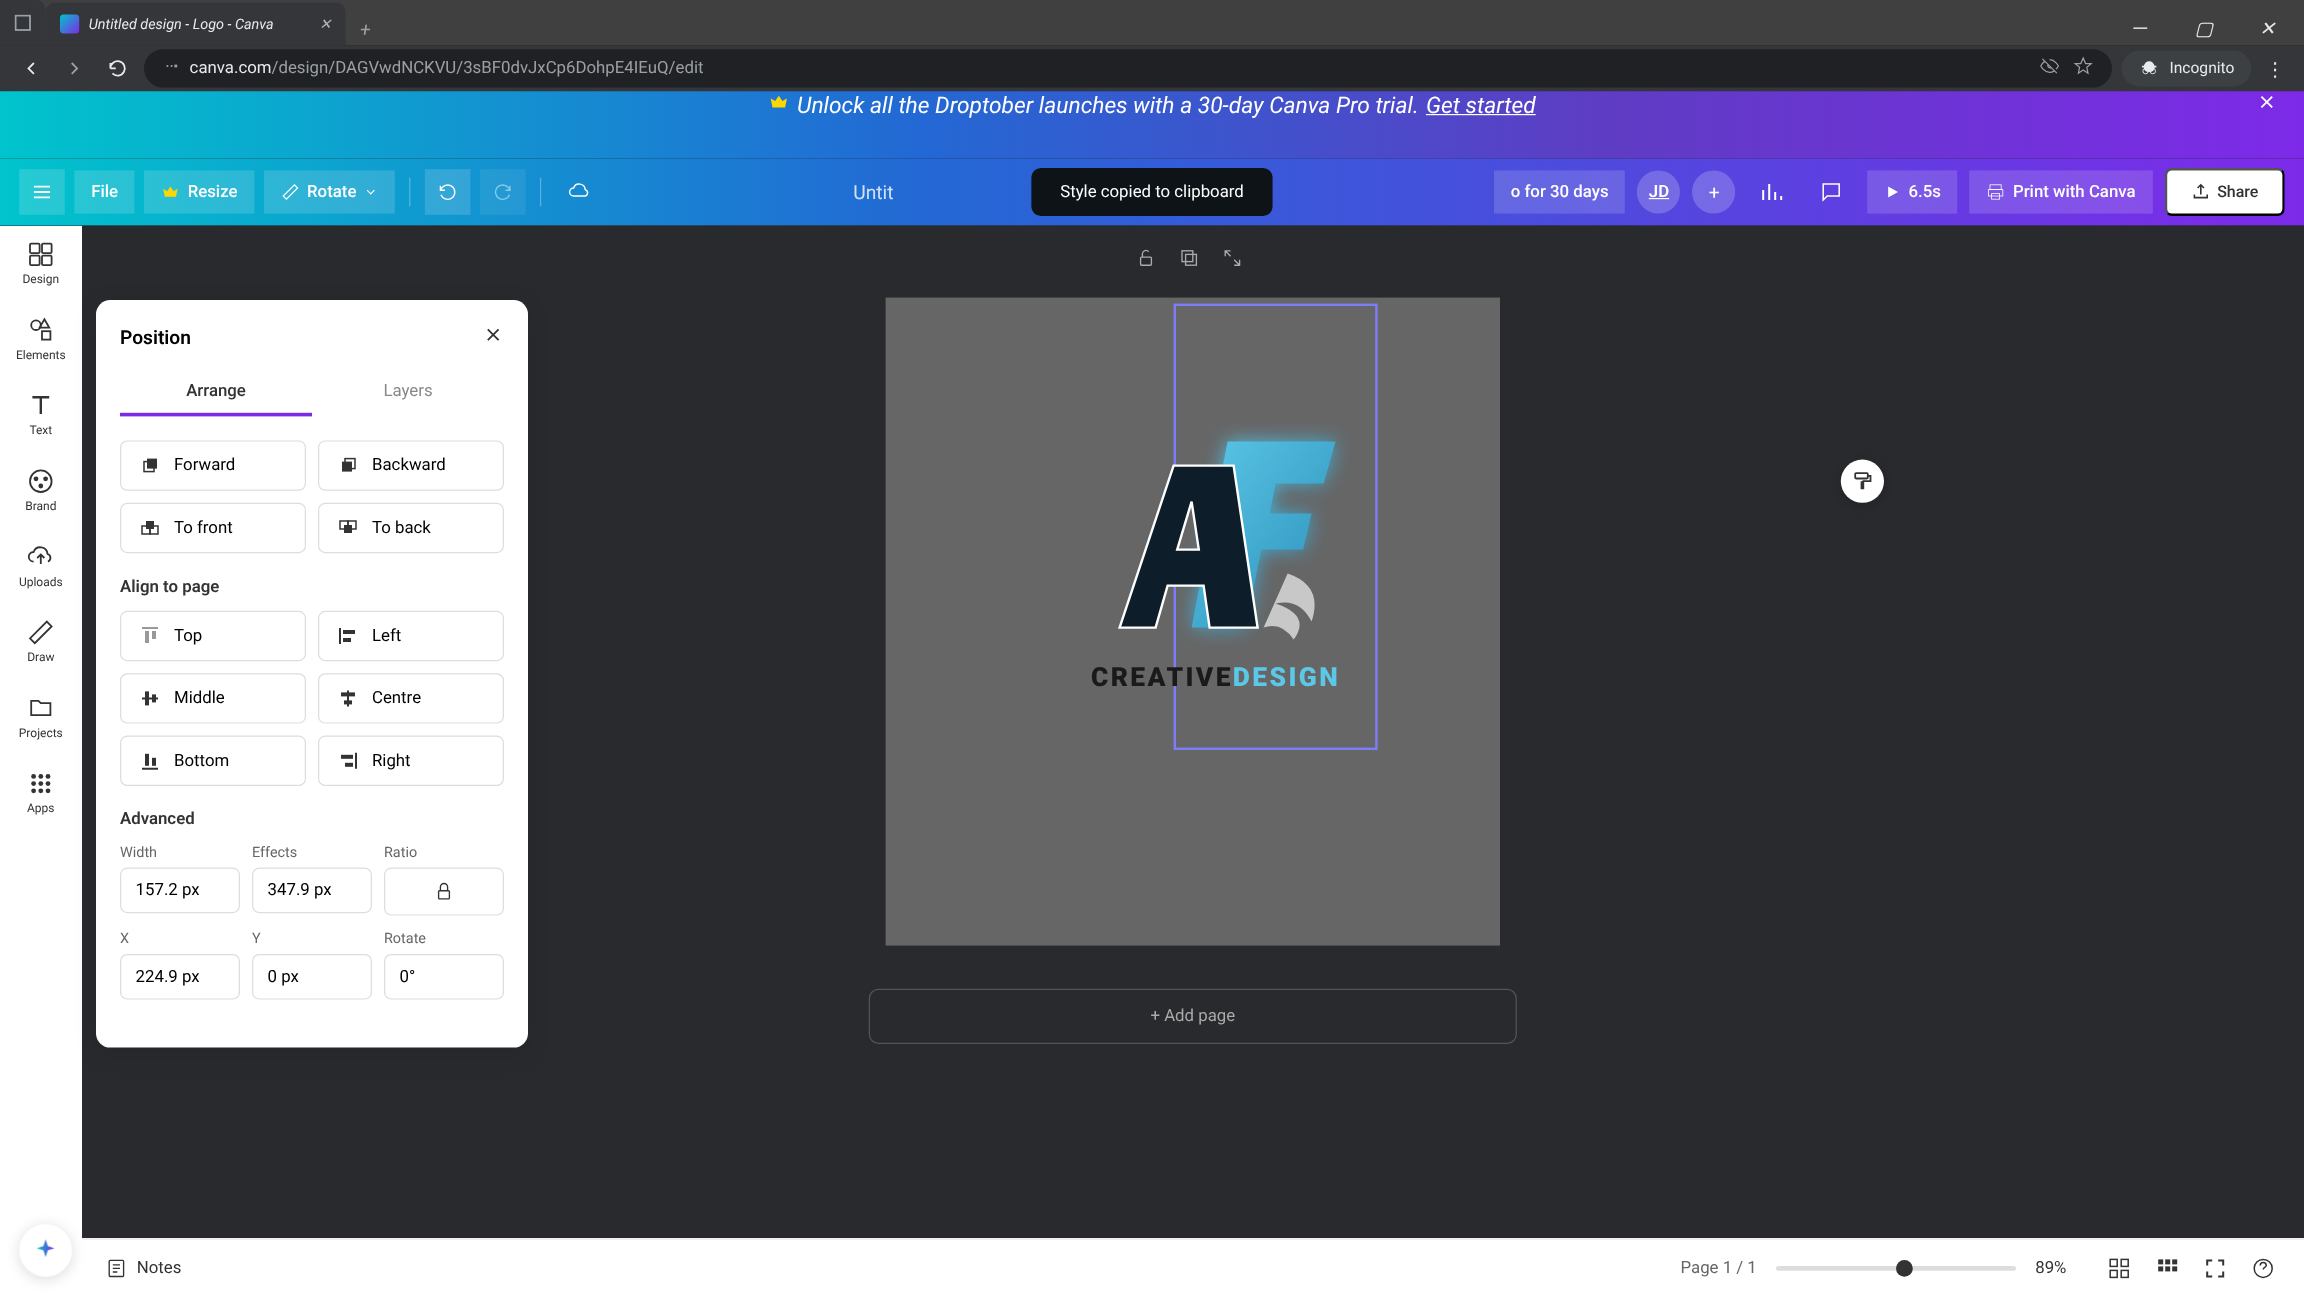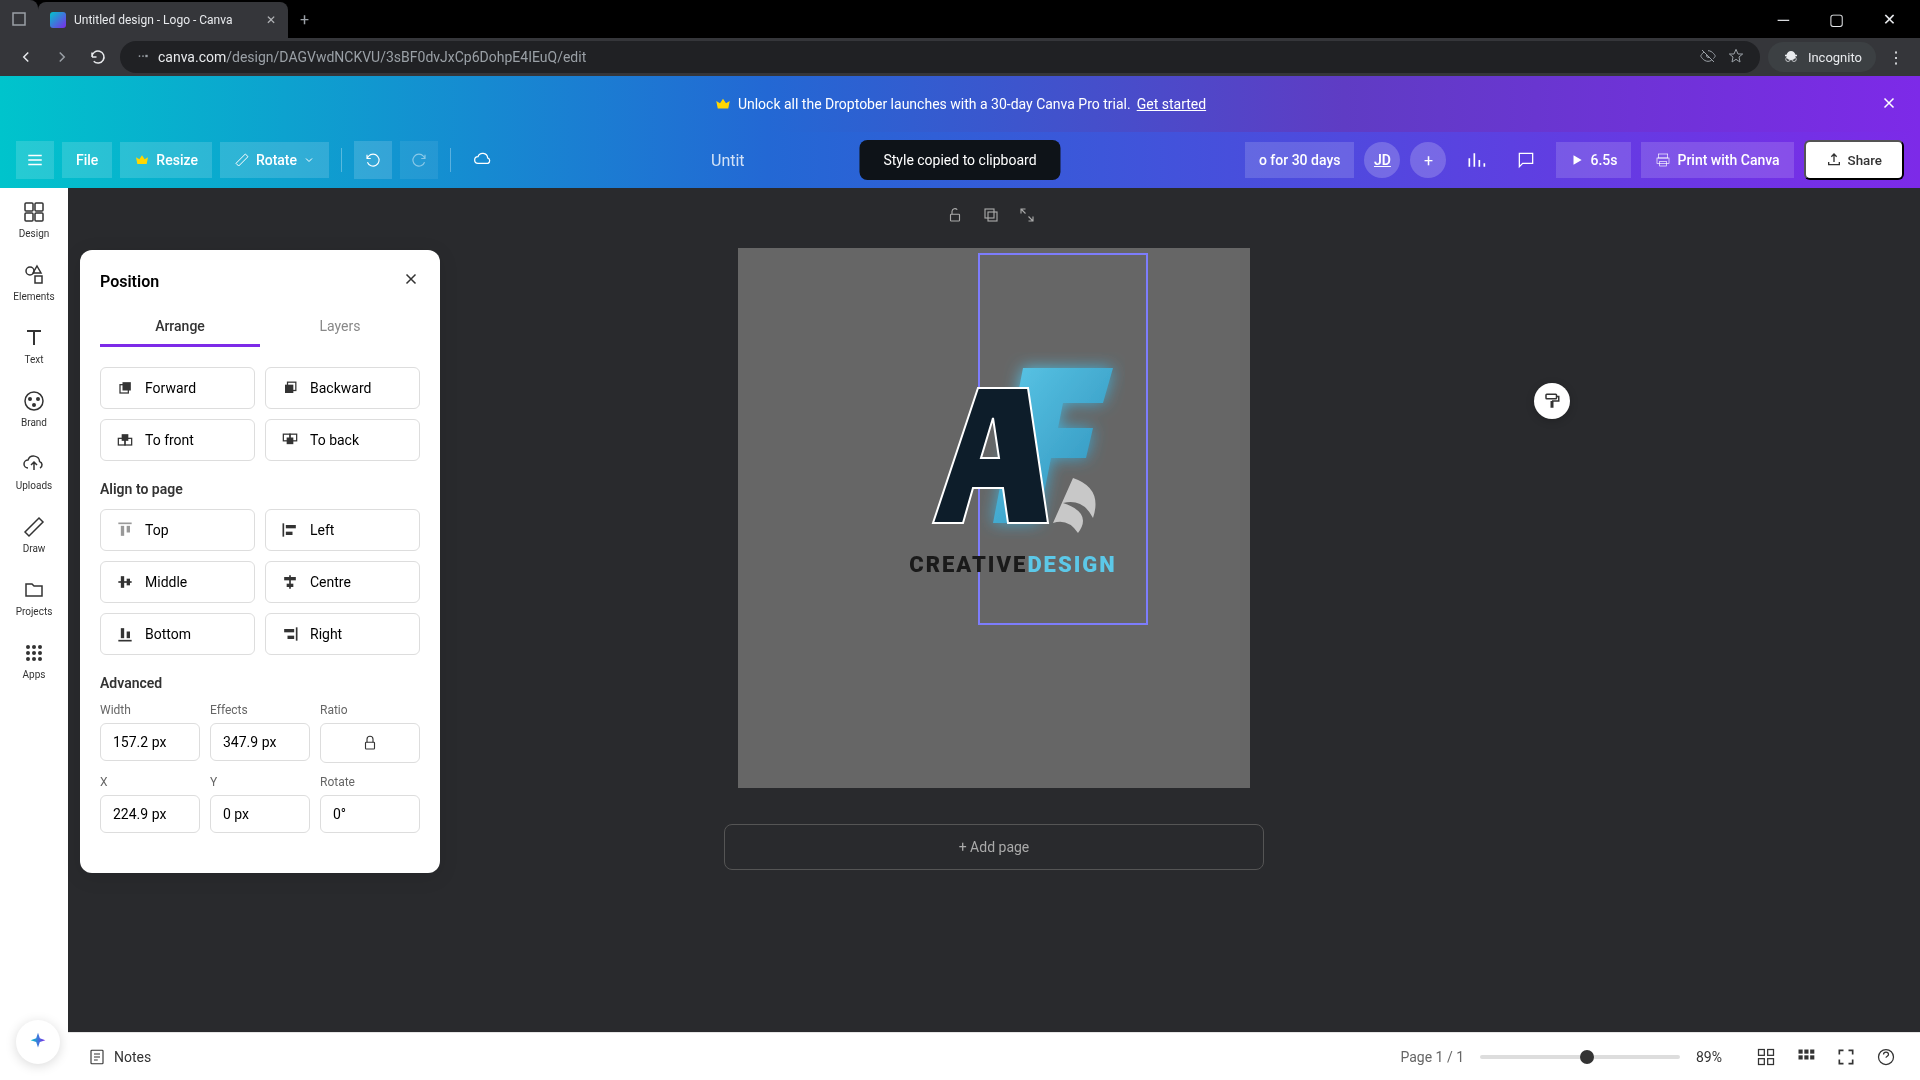--- a/index.html
+++ b/index.html
@@ -1,39 +1,39 @@
 <!DOCTYPE html>
 <html><head>
   <meta charset="utf-8">
   <style>
     * { margin: 0; padding: 0; box-sizing: border-box; font-family: -apple-system, BlinkMacSystemFont, 'Segoe UI', Roboto, sans-serif; }
     body { background: #1a1a1a; overflow: hidden; width: 1920px; height: 1080px; }
     
     
-    .browser-chrome { background: #000000; height: 38px; display: flex; align-items: center; }
+    .browser-chrome { background: #404040; height: 38px; display: flex; align-items: flex-end; font-style: italic; }
     .window-tab { background: #35363a; height: 100%; width: 38px; display: flex; align-items: center; justify-content: center; border-radius: 0 8px 0 0; }
     .browser-tab { background: #35363a; height: 36px; margin-top: 2px; padding: 0 12px; border-radius: 8px 8px 0 0; display: flex; align-items: center; gap: 8px; min-width: 250px; color: #e8eaed; font-size: 12px; }
     .favicon { width: 16px; height: 16px; background: linear-gradient(135deg, #00c4cc, #7d2ae8); border-radius: 3px; }
     .tab-close { margin-left: auto; cursor: pointer; opacity: 0.7; }
     .new-tab { margin-left: 8px; color: #9aa0a6; padding: 4px; }
     .window-controls { margin-left: auto; display: flex; gap: 8px; padding-right: 8px; }
     .window-btn { width: 45px; height: 30px; display: flex; align-items: center; justify-content: center; color: #e8eaed; }
     
     
     .address-bar { background: #35363a; height: 38px; display: flex; align-items: center; padding: 0 12px; gap: 8px; }
     .nav-btn { width: 28px; height: 28px; display: flex; align-items: center; justify-content: center; color: #9aa0a6; border-radius: 50%; }
     .nav-btn.active { color: #e8eaed; }
     .url-box { flex: 1; background: #202124; border-radius: 20px; height: 32px; display: flex; align-items: center; padding: 0 16px; gap: 8px; color: #9aa0a6; font-size: 14px; }
     .url-domain { color: #e8eaed; }
     .url-path { color: #9aa0a6; }
     .incognito-badge { background: #3c4043; border-radius: 20px; padding: 6px 14px; display: flex; align-items: center; gap: 8px; color: #e8eaed; font-size: 13px; }
     .browser-menu { color: #e8eaed; padding: 4px; }
     
     
-    .promo-banner { background: linear-gradient(90deg, #00c4cc 0%, #2368d4 40%, #5f3cc4 70%, #7d2ae8 100%); height: 56px; display: flex; align-items: center; justify-content: center; color: white; font-size: 14px; position: relative; }
+    .promo-banner { background: linear-gradient(90deg, #00c4cc 0%, #2368d4 40%, #5f3cc4 70%, #7d2ae8 100%); height: 56px; display: flex; align-items: flex-start; justify-content: center; color: white; font-size: 19px; position: relative; font-style: italic; }
     .promo-banner svg { margin-right: 6px; }
     .banner-link { text-decoration: underline; margin-left: 6px; cursor: pointer; }
     .banner-close { position: absolute; right: 16px; cursor: pointer; }
     
     
     .top-toolbar { background: linear-gradient(90deg, #00c4cc 0%, #2368d4 40%, #7d2ae8 100%); height: 56px; display: flex; align-items: center; padding: 0 16px; gap: 8px; position: relative; }
     .toolbar-btn { background: rgba(255,255,255,0.15); border: none; color: white; padding: 10px 14px; border-radius: 0; font-size: 14px; font-weight: 500; display: flex; align-items: center; gap: 6px; cursor: pointer; }
     .toolbar-btn.icon-only { padding: 10px; }
     .toolbar-divider { width: 1px; height: 24px; background: rgba(255,255,255,0.3); margin: 0 4px; }
     .toast { position: absolute; left: 50%; transform: translateX(-50%); background: #0e1318; color: white; padding: 12px 24px; border-radius: 8px; font-size: 14px; z-index: 100; top: 8px; }

